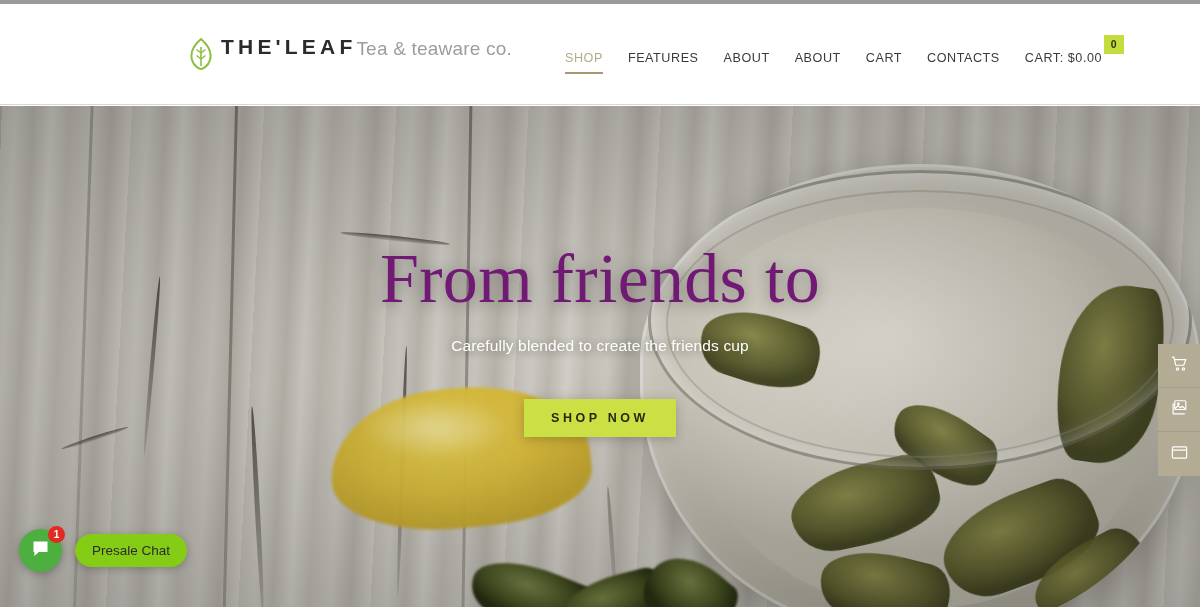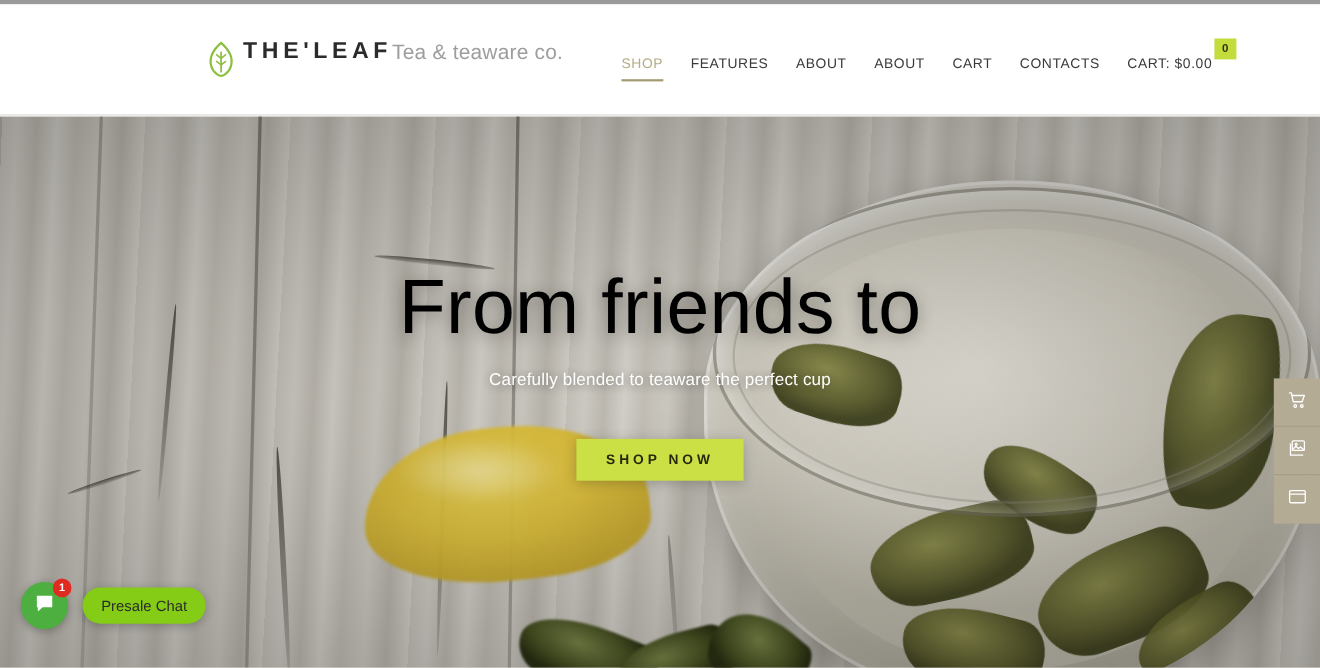--- a/index.html
+++ b/index.html
@@ -165,26 +165,26 @@
       radial-gradient(95% 80% at 50% 52%, rgba(0,0,0,0.05), rgba(0,0,0,0.30) 100%);
   }
 
   
   .hero-copy {
     position: absolute; left: 0; top: 0; width: 1200px; height: 501px;
     display: flex; flex-direction: column; align-items: center;
     padding-top: 140px;
   }
   .hero-title {
-    font-size: 70px; font-weight: 300; color: #000000;
+    font-size: 70px; font-weight: 300; color: #701a75;
     line-height: 66px; text-align: center;
     letter-spacing: 0.3px;
     text-shadow: 0 2px 14px rgba(40,38,30,0.40);
     max-width: 720px;
-    font-family: Liberation Sans, sans-serif;
+    font-family: Liberation Serif, serif;
   }
   .hero-sub {
     margin-top: 25px;
     font-size: 15.5px; color: #ffffff; text-align: center;
     letter-spacing: 0.15px;
     text-shadow: 0 1px 8px rgba(40,38,30,0.45);
   }
   .shop-btn {
     margin-top: 44px;
     width: 152px; height: 38px;
@@ -314,21 +314,21 @@
       <div class="fg-leaf" style="left:560px; top:470px; width:110px; height:55px; transform:rotate(-14deg);"></div>
       <div class="fg-leaf" style="left:645px; top:455px; width:90px;  height:70px; transform:rotate(40deg);"></div>
 
       <div class="hero-vignette"></div>
     </div>
 
     <div class="hero-copy">
       <div class="hero-title">
         <span>From friends to</span><br>
       </div>
-      <div class="hero-sub">Carefully blended to teaware the perfect cup</div>
+      <div class="hero-sub">Carefully blended to create the friends cup</div>
       <button class="shop-btn">SHOP NOW</button>
     </div>
 
     <div class="side-panel">
       <div class="side-btn">
         <span>
           <svg viewBox="0 0 24 24" width="19" height="19" fill="none" stroke="#ffffff" stroke-width="1.5" stroke-linecap="round" stroke-linejoin="round">
             <path d="M3 4h2l2.2 10.2h10.1L20 7H6"></path>
             <circle cx="9.5" cy="19" r="1.5"></circle>
             <circle cx="17" cy="19" r="1.5"></circle>

